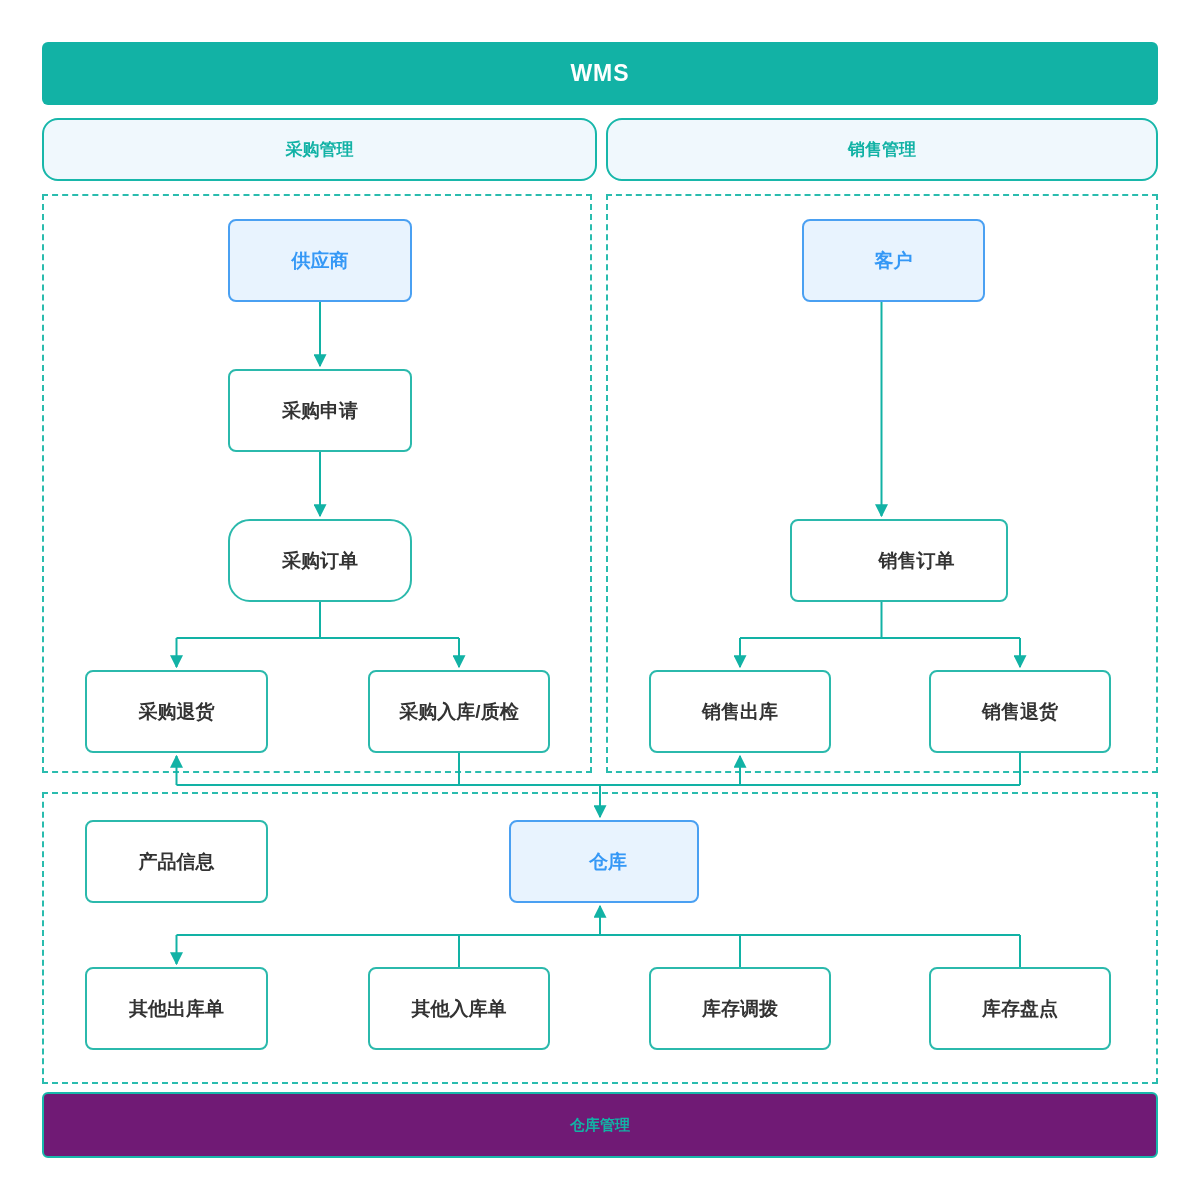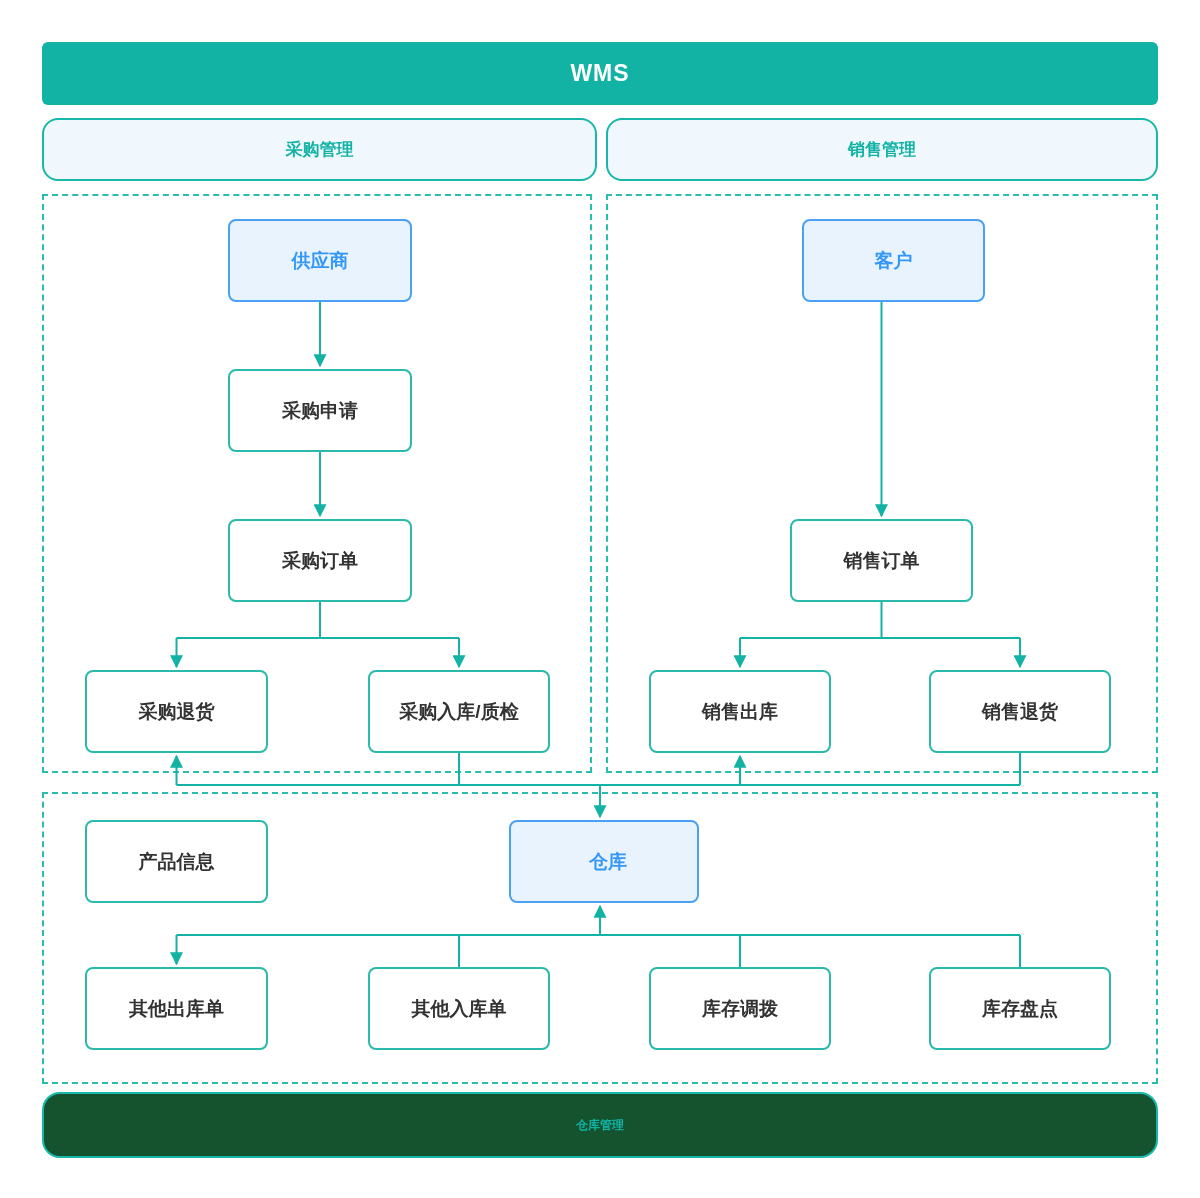--- a/index.html
+++ b/index.html
@@ -52,26 +52,26 @@
     font-size: 17px;
     font-weight: bold;
     z-index: 2;
   }
   #hdr-purchase { left: 42px; top: 118px; width: 551px; }
   #hdr-sales    { left: 606px; top: 118px; width: 548px; }
   .banner-bottom {
     position: absolute;
     left: 42px; top: 1092px;
     width: 1112px; height: 62px;
-    background: #14532d;
+    background: #701a75;
     border: 2px solid #18b7aa;
-    border-radius: 18px;
+    border-radius: 6px;
     display: flex; align-items: center; justify-content: center;
     color: #12b2a5;
-    font-size: 12px;
+    font-size: 15px;
     font-weight: bold;
     z-index: 2;
   }
   
   .dashed-box {
     position: absolute;
     border: 2px dashed #2abcae;
     background: transparent;
     z-index: 0;
   }
@@ -92,25 +92,25 @@
     z-index: 2;
     box-sizing: content-box;
   }
   .node.highlight {
     background: #e8f3fe;
     border-color: #4aa0f2;
     color: #3598f6;
   }
   #n-supplier            { left: 228px; top: 219px; width: 180px; }
   #n-purchase-request    { left: 228px; top: 369px; width: 180px; }
-  #n-purchase-order      { left: 228px; top: 519px; width: 180px; }
+  #n-purchase-order      { left: 228px; top: 519px; width: 180px; border-radius: 22px; }
   #n-purchase-return     { left: 85px;  top: 670px; width: 179px; }
   #n-purchase-inbound-qc { left: 368px; top: 670px; width: 178px; }
   #n-customer            { left: 790px; top: 219px; width: 179px; margin-left: 12px; }
-  #n-sales-order         { left: 790px; top: 519px; width: 179px; }
+  #n-sales-order         { left: 790px; top: 519px; width: 179px; padding-left: 35px; }
   #n-sales-outbound      { left: 649px; top: 670px; width: 178px; }
   #n-sales-return        { left: 929px; top: 670px; width: 178px; }
   #n-product-info        { left: 85px;  top: 820px; width: 179px; }
   #n-warehouse           { left: 509px; top: 820px; width: 178px; padding-left: 8px; }
   #n-other-outbound      { left: 85px;  top: 967px; width: 179px; }
   #n-other-inbound       { left: 368px; top: 967px; width: 178px; }
   #n-inventory-transfer  { left: 649px; top: 967px; width: 178px; }
   #n-inventory-count     { left: 929px; top: 967px; width: 178px; }
 </style>
 </head>

